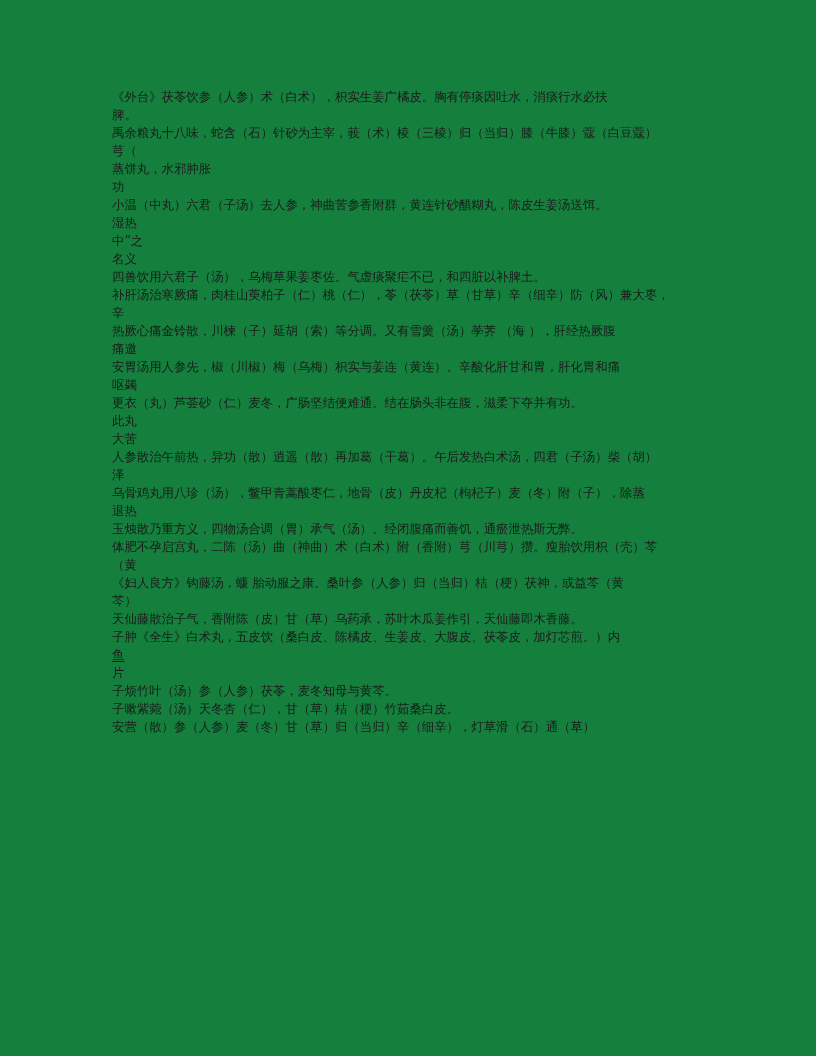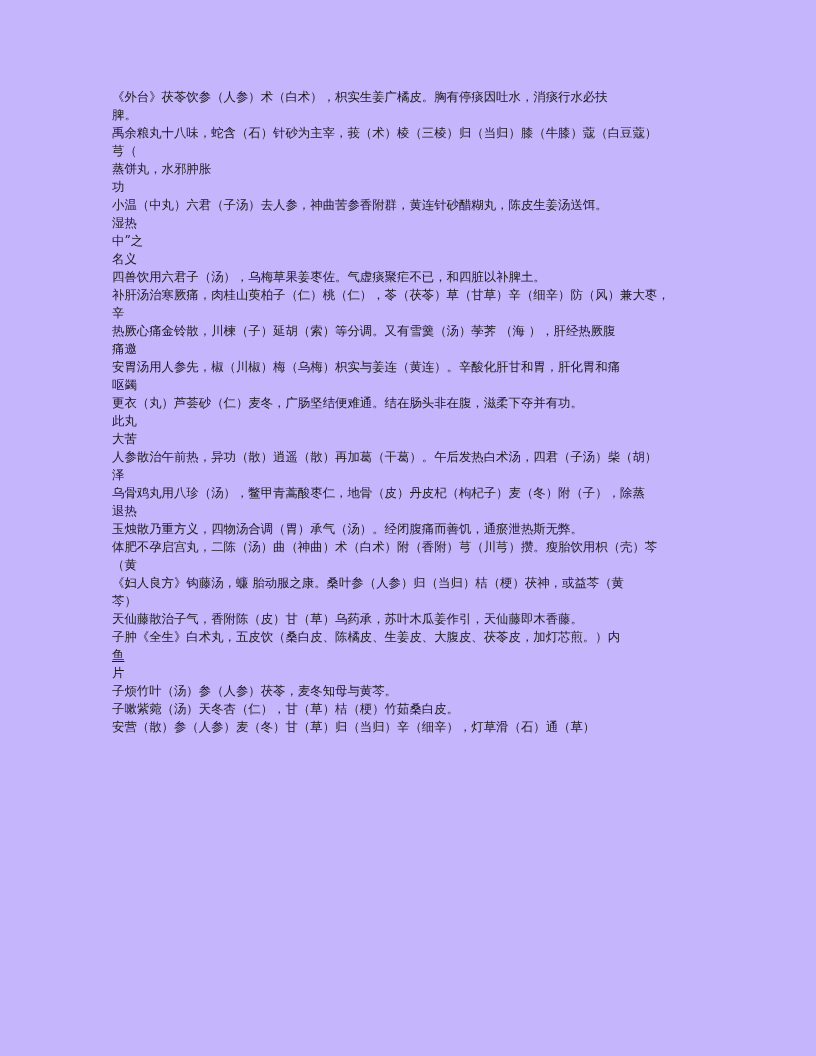--- a/index.html
+++ b/index.html
@@ -4,21 +4,21 @@
 <style>
   html, body {
     margin: 0;
     padding: 0;
     background: #ffffff;
   }
   .page {
     position: relative;
     width: 816px;
     height: 1056px;
-    background: #c4b5fd;
+    background: #15803d;
     overflow: hidden;
     box-sizing: border-box;
   }
   .text-body {
     position: absolute;
     left: 112px;
     top: 88px;
     width: 600px;
     font-family: "DejaVu Serif", "Liberation Serif", serif;
     font-size: 12.4px;

